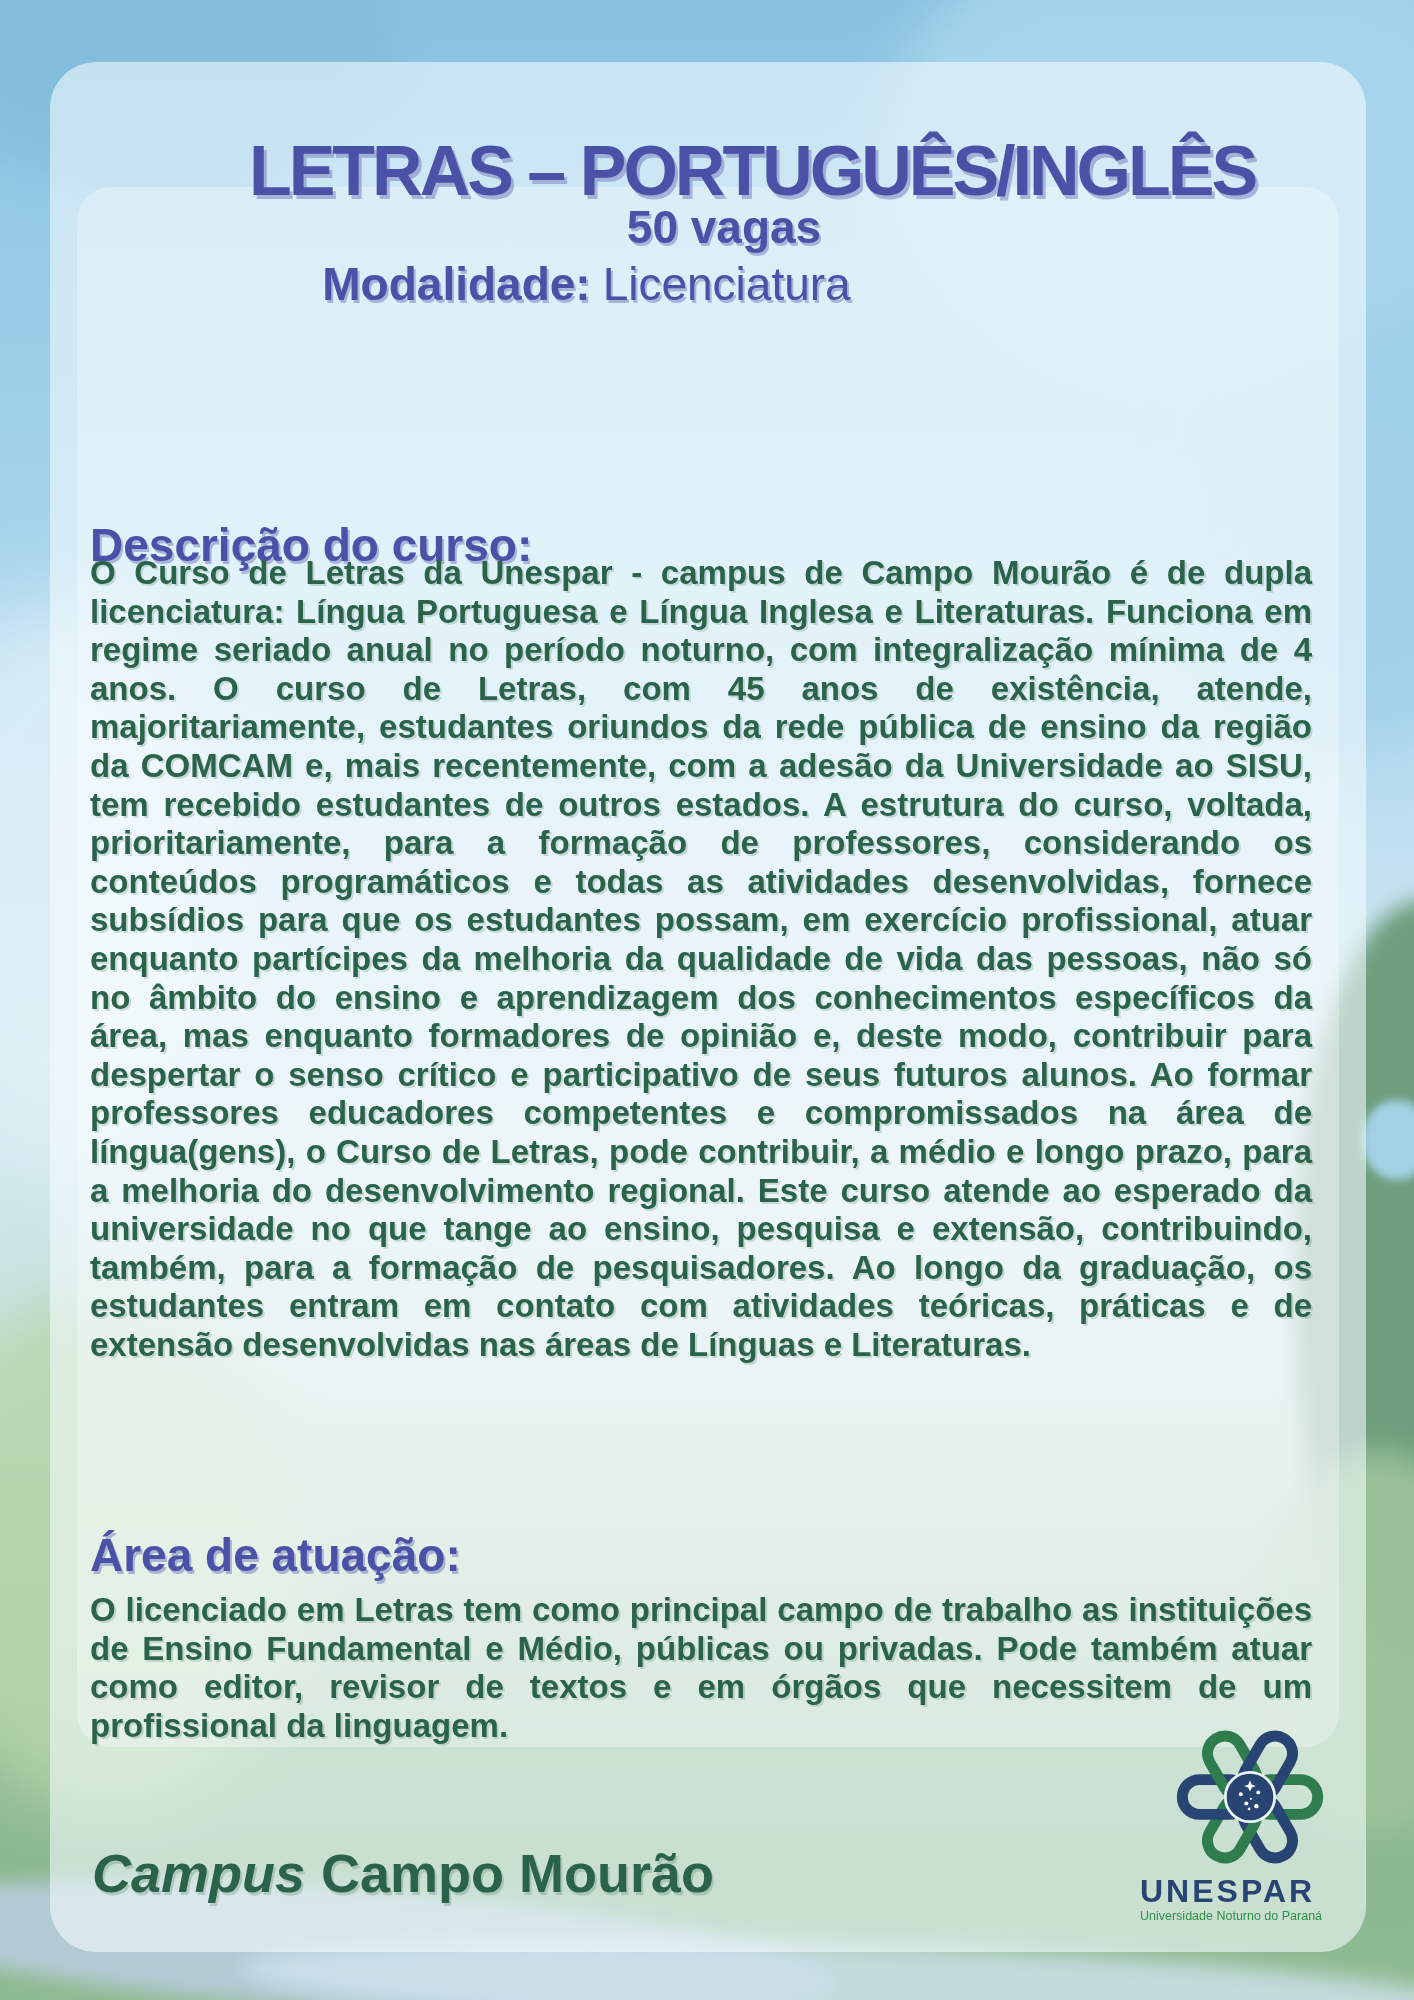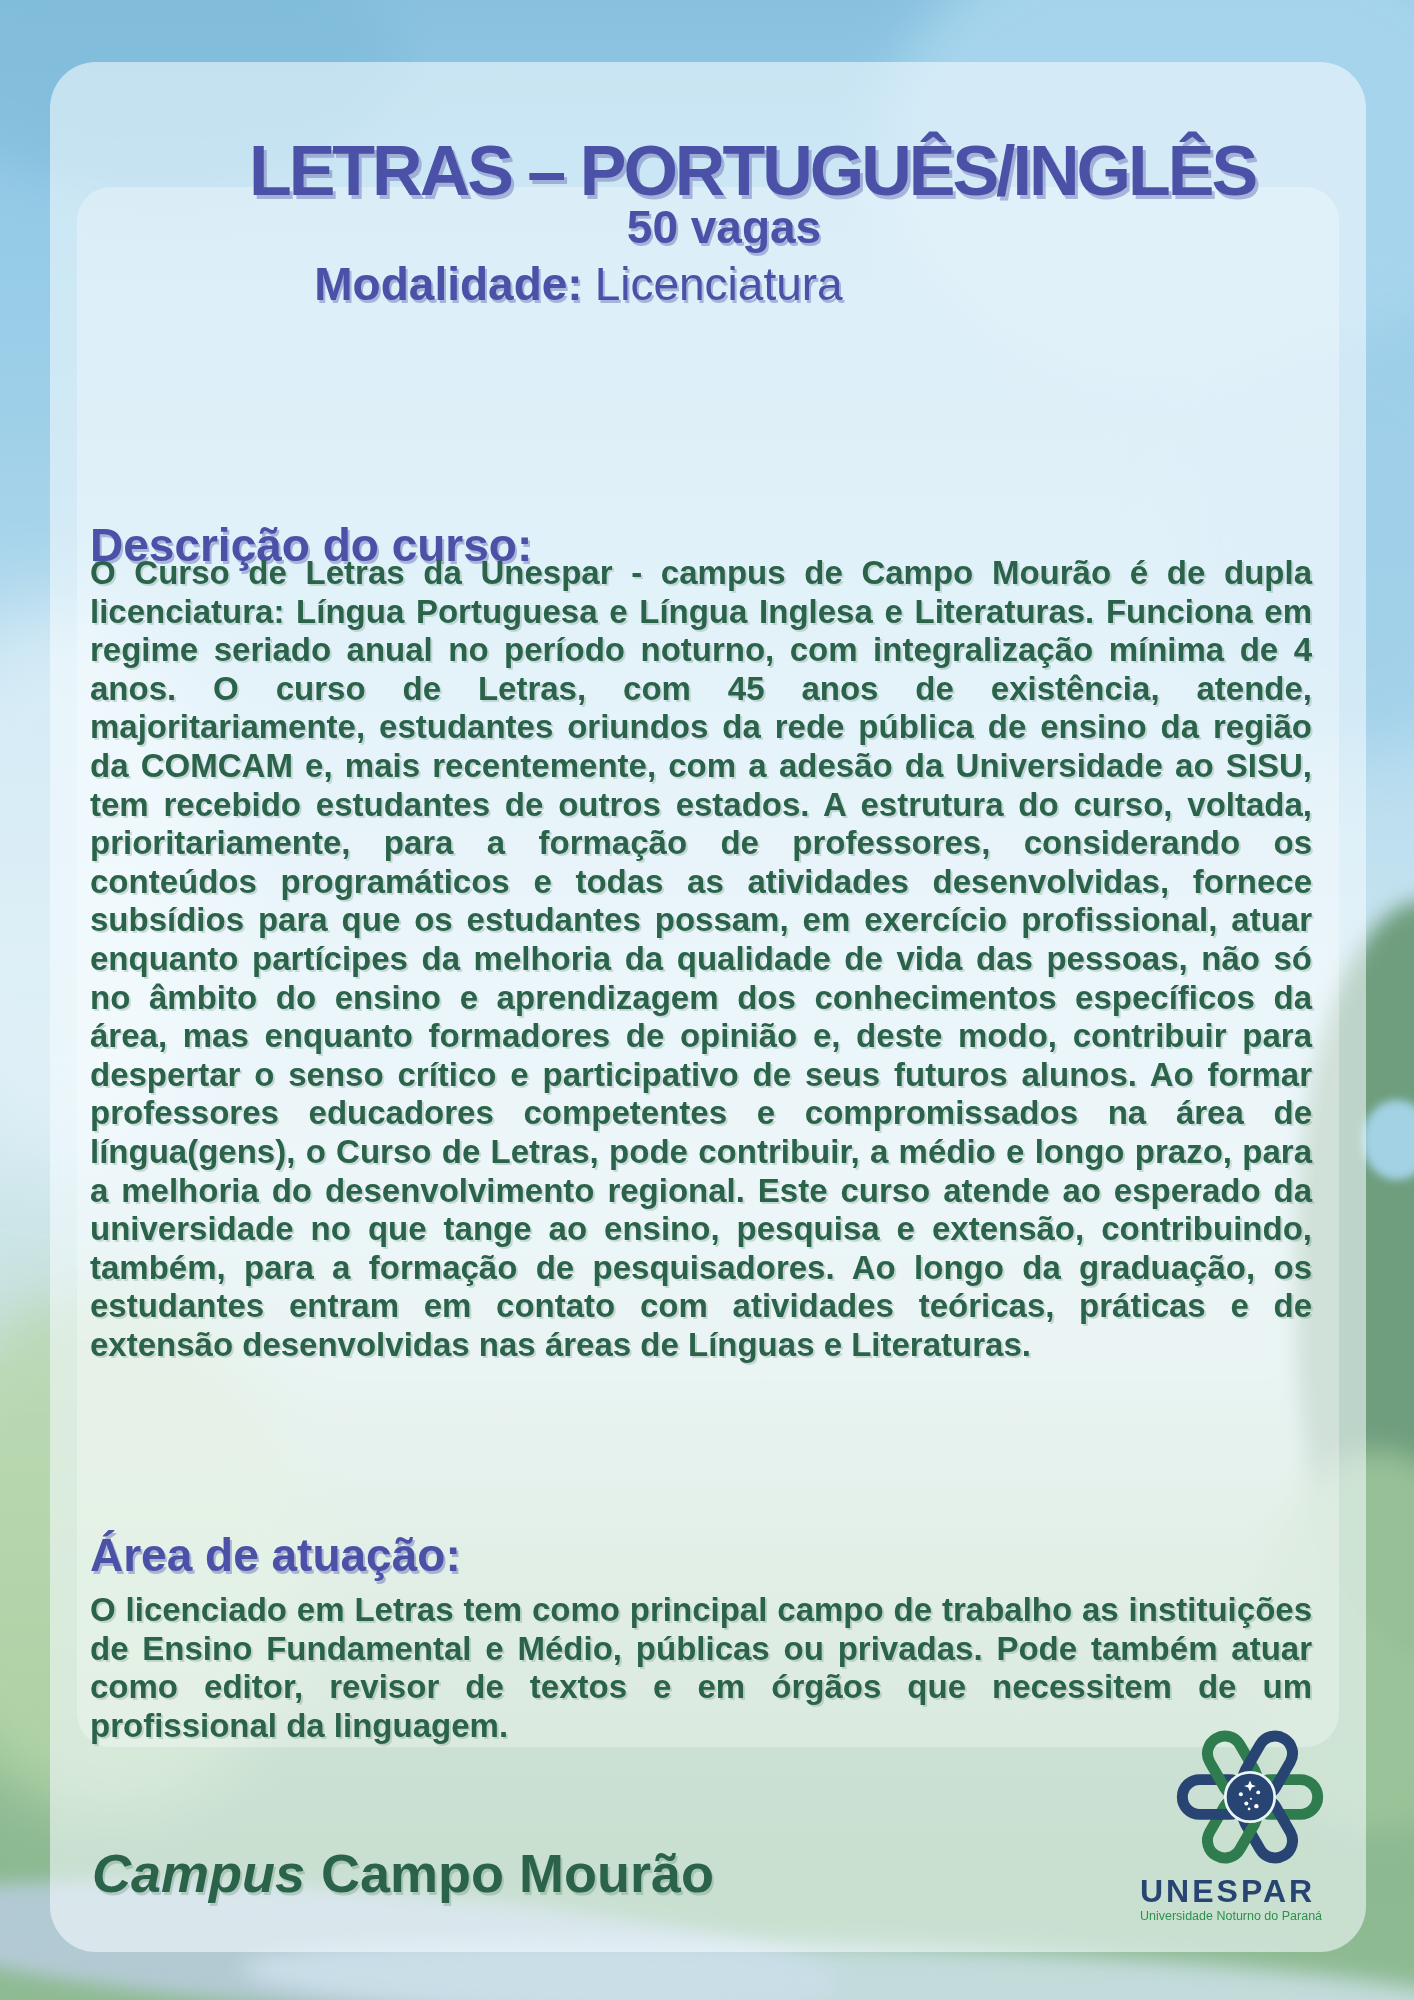--- a/index.html
+++ b/index.html
@@ -41,21 +41,21 @@
     color:var(--accent-purple,#4a51a7);
     text-shadow:3px 4px 0 var(--purple-shadow,rgba(122,129,192,0.55));
     padding-left:44px;
   }
   .vacancies{
     position:absolute;left:66px;top:200px;width:1316px;text-align:center;
     font-size:46px;font-weight:700;color:var(--accent-purple,#4a51a7);
     text-shadow:2px 3px 0 var(--purple-shadow,rgba(122,129,192,0.5));
   }
   .info-lines{
-    position:absolute;left:58px;top:256px;width:1041px;text-align:center;
+    position:absolute;left:66px;top:256px;width:1041px;text-align:center;
     font-size:46px;line-height:57px;color:var(--accent-purple,#4a51a7);
     text-shadow:2px 3px 0 var(--purple-shadow,rgba(122,129,192,0.45));
   }
   .info-label{font-weight:700;}
   .info-value{font-weight:400;margin-left:12px;}
 
   .section-heading{
     position:absolute;left:90px;width:1222px;
     font-size:46px;font-weight:700;color:var(--accent-purple,#4a51a7);
     text-shadow:2px 3px 0 var(--purple-shadow,rgba(122,129,192,0.5));

